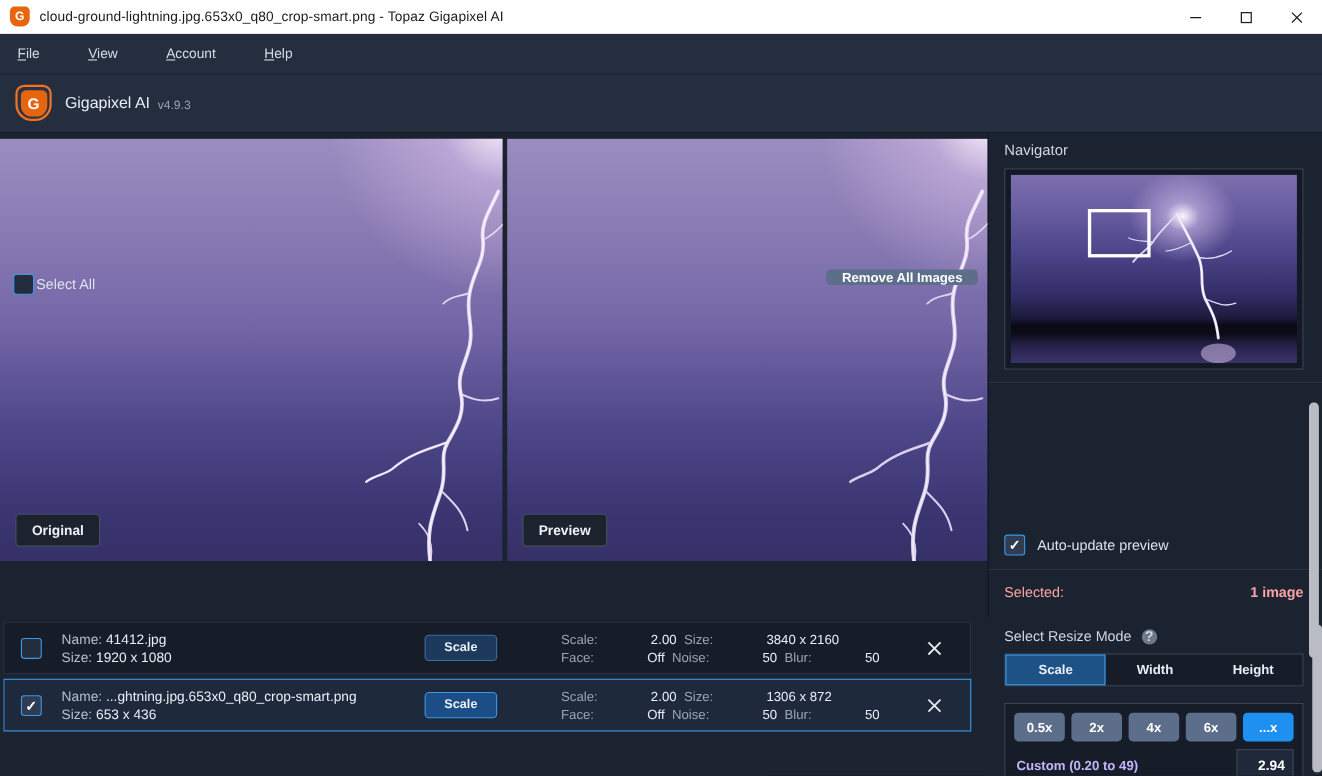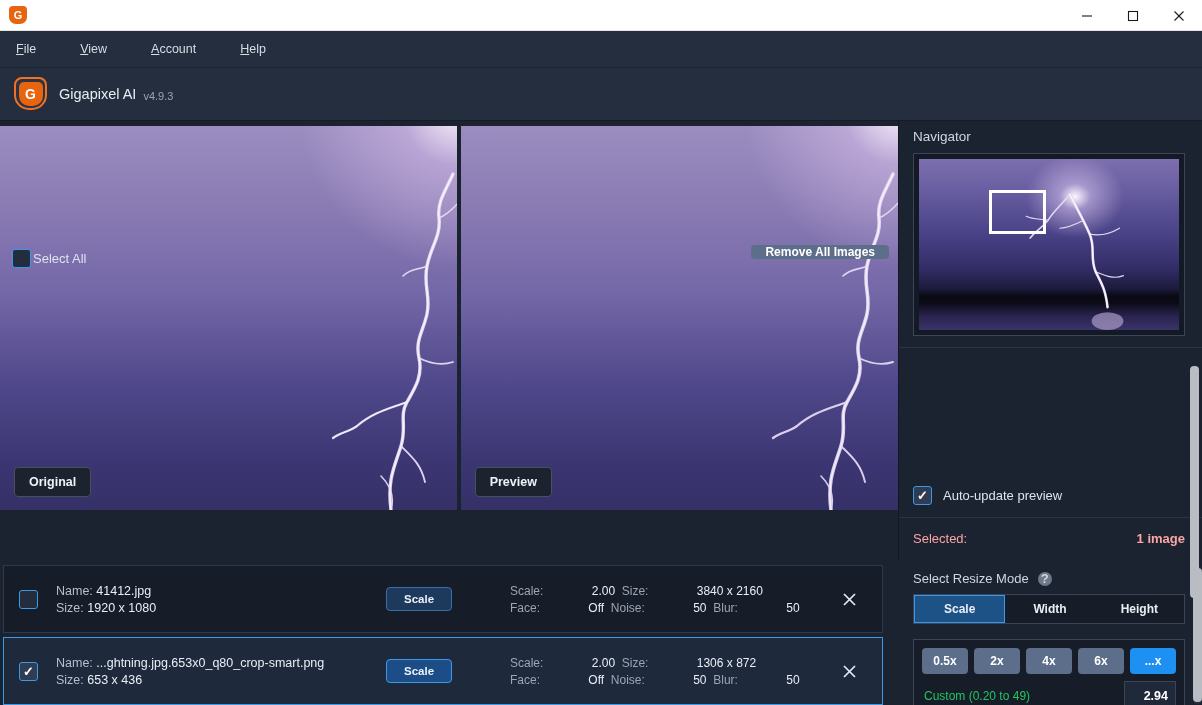--- a/index.html
+++ b/index.html
@@ -154,21 +154,21 @@
     cursor: pointer;
   }
 
   
   .filelist {
     position: absolute; top: 565px; left: 3px;
     width: 885px; height: 140px;
     overflow: hidden;
   }
   .row {
-    position: relative; height: 68px; width: 880px;
+    position: relative; height: 48px; width: 880px;
     background: #161d29; border: 1px solid #2d3848;
     display: flex; align-items: center;
   }
   .row.selected { background: #1e293b; border: 1.6px solid #3a9ae8; }
   .row + .row { margin-top: 4px; }
   .row .rchk { margin-left: 15px; }
   .row .names { margin-left: 18px; width: 330px; }
   .nline { font-size: 12.5px; color: #b6bfcd; margin: 3px 0; white-space: nowrap; }
   .nline b { color: #e9eef6; font-weight: normal; }
   .scale-chip {
@@ -253,41 +253,42 @@
     border: 1px solid #3b4557; background: #161d29;
   }
   .scale-btns { display: flex; gap: 6px; padding: 8px 8px 0 8px; }
   .sbtn {
     width: 48px; height: 26px; background: #5d6e8b; border-radius: 4px;
     display: flex; align-items: center; justify-content: center;
     font-size: 12px; font-weight: bold; color: #ffffff; cursor: pointer;
   }
   .sbtn.active { background: #1e90f2; }
   .custom-row { display: flex; align-items: center; justify-content: space-between; padding: 7px 8px 0 10px; }
-  .custom-row .cl { font-size: 12px; font-weight: normal; color: #22c55e; }
+  .custom-row .cl { font-size: 12px; font-weight: bold; color: #c4b5fd; }
   .custom-val {
     width: 52px; height: 30px; background: #20293a; border: 1px solid #3b4557;
     display: flex; align-items: center; justify-content: flex-end;
     padding-right: 7px; font-size: 12.5px; font-weight: bold; color: #ffffff; cursor: text;
   }
 
   .panel-scroll {
     position: absolute; right: 3px; top: 245px; width: 9px; height: 232px;
     background: #b9bcc2; border-radius: 4px;
   }
 </style>
 </head>
 <body>
 
 <div id="app">
 
   <div class="titlebar">
     <div class="tb-icon">
       <div class="shield">G</div>
     </div>
+    <div class="tb-title">cloud-ground-lightning.jpg.653x0_q80_crop-smart.png - Topaz Gigapixel AI</div>
     <div class="wincontrols">
       <div class="wc">
         <svg width="12" height="12" viewBox="0 0 12 12">
             <line x1="1" y1="6" x2="11" y2="6" stroke="#1a1a1a" stroke-width="1.1"></line>
           </svg>
       </div>
       <div class="wc">
         <svg width="12" height="12" viewBox="0 0 12 12">
             <rect x="1.5" y="1.5" width="9" height="9" fill="none" stroke="#1a1a1a" stroke-width="1.1"></rect>
           </svg>

